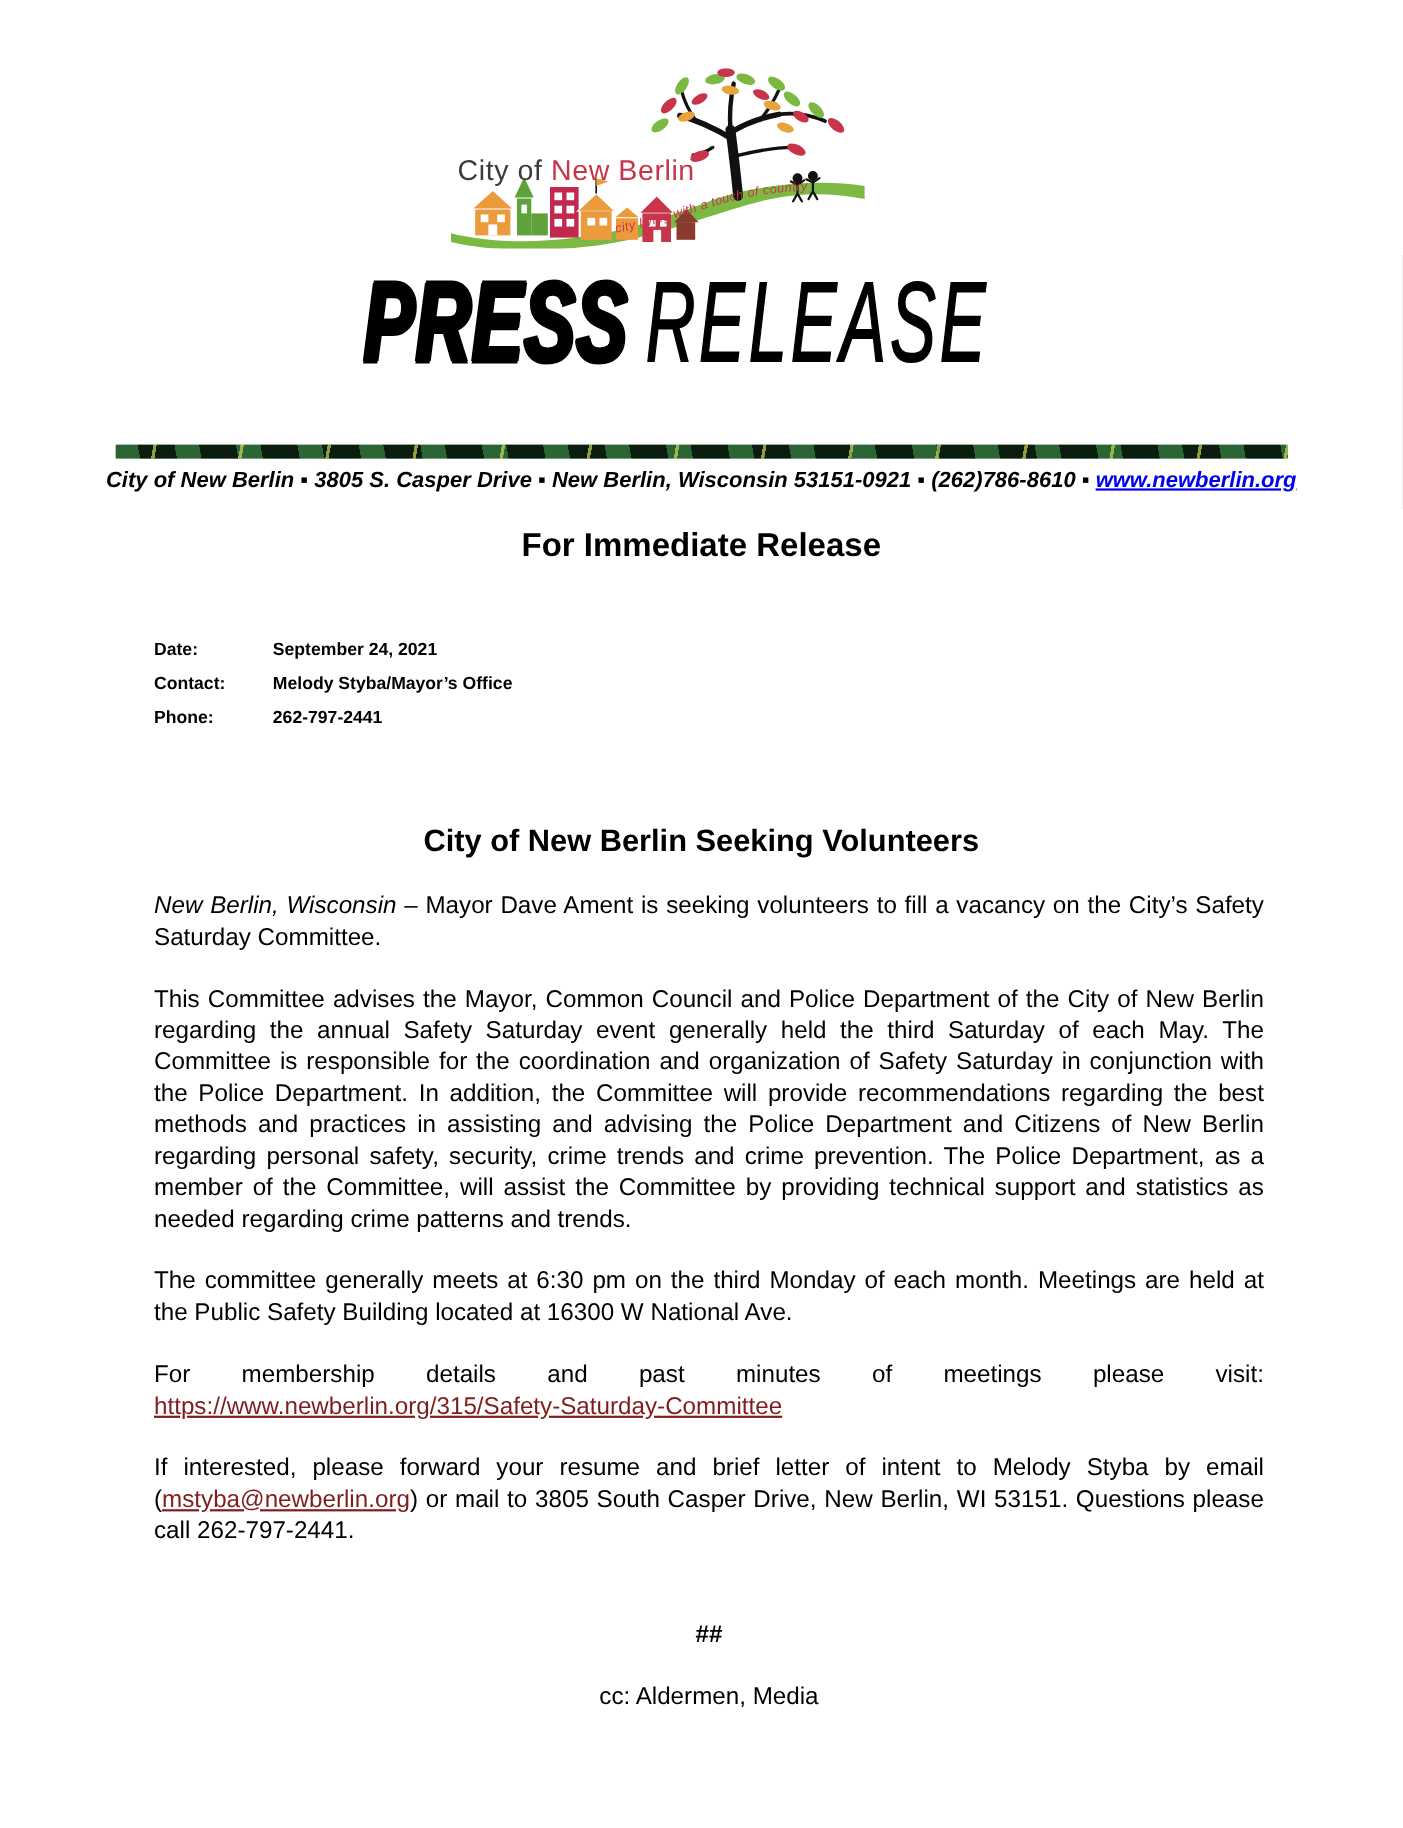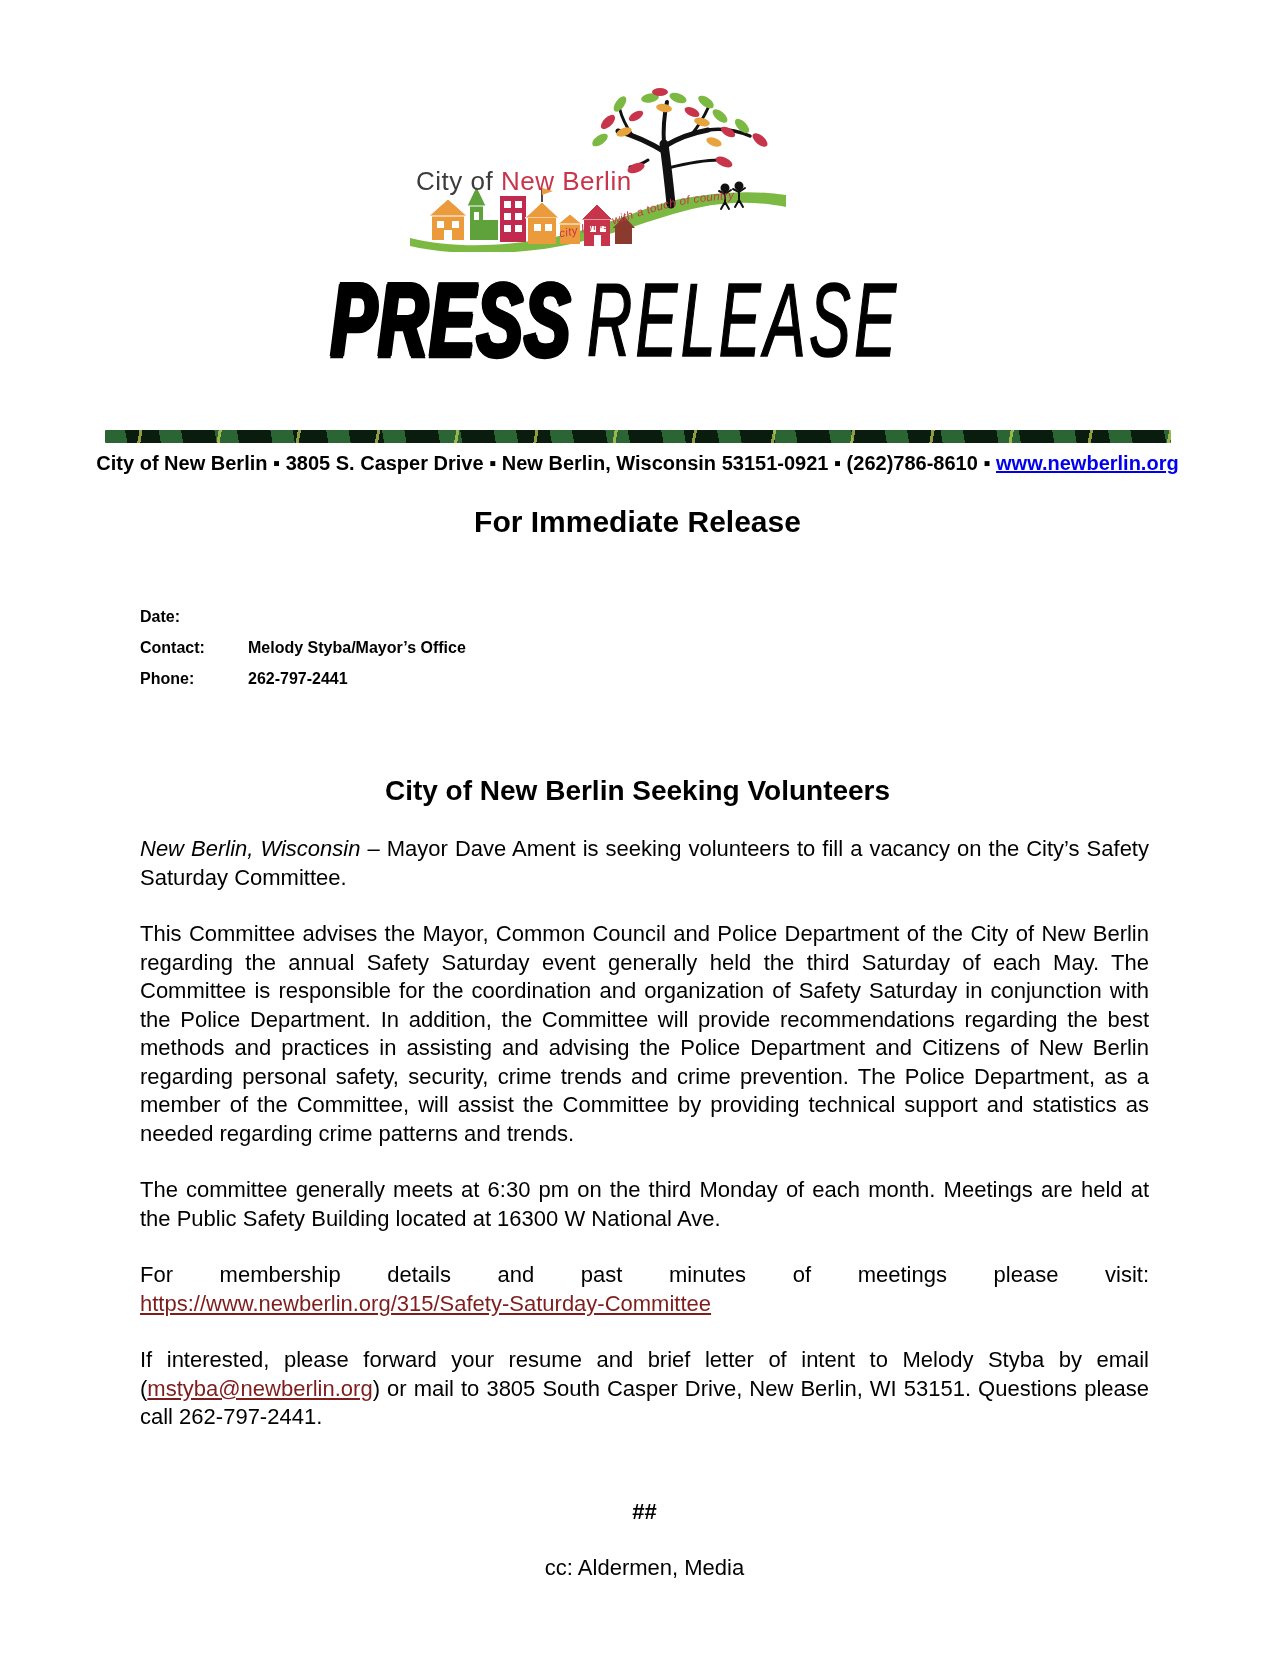--- a/index.html
+++ b/index.html
@@ -2,21 +2,21 @@
 <html><head>
 <meta charset="utf-8">
 <style>
   html,body{margin:0;padding:0;background:#e8e8e8;}
   .page{
     width:1275px;height:1662px;margin:0 auto;background:#ffffff;
     position:relative;overflow:hidden;
     font-family:"Liberation Sans",sans-serif;color:#000;
   }
   
-  .logo-row{display:flex;justify-content:center;padding-top:88px;}
+  .logo-row{display:flex;justify-content:center;padding-top:62px;}
   .logo-row svg{transform:translateX(-40px);}
   .logo-cityof{fill:#3c3c3c;font-size:26px;letter-spacing:.5px;}
   .logo-cityname{fill:#c8354a;}
   .logo-tagline{fill:#c8354a;font-size:11.5px;font-style:italic;letter-spacing:.4px;}
   
   .masthead{margin-top:30px;text-align:center;height:118px;font-style:italic;}
   .masthead-inner{
     display:inline-flex;align-items:flex-end;gap:18px;
     transform:scale(.85,1.12);transform-origin:center bottom;
   }
@@ -33,21 +33,21 @@
   }
   
   .divider{
     margin:30px auto 0;width:1066px;height:13px;border-radius:1px;
     background:
       repeating-linear-gradient(100deg,rgba(0,0,0,0) 0 34px,rgba(215,225,90,.65) 34px 37px,rgba(0,0,0,0) 37px 78px),
       repeating-linear-gradient(80deg,rgba(60,140,70,.55) 0 22px,rgba(8,26,12,.9) 22px 55px),
       #16351c;
   }
   
-  .address{margin-top:9px;text-align:center;font-size:20px;font-weight:700;}
+  .address{margin-top:9px;text-align:center;font-size:20px;font-weight:700;font-style:italic;}
   .address a{color:#0000ee;text-decoration:underline;}
   
   .release-line{margin-top:30px;text-align:center;font-size:30px;font-weight:700;}
   
   .meta{margin:62px 126px 0 140px;font-size:16px;font-weight:700;line-height:31px;}
   .meta-row{display:grid;grid-template-columns:108px 1fr;}
   
   .headline{margin-top:81px;text-align:center;font-size:28px;font-weight:700;}
   .body-col{margin:0 126px 0 140px;font-size:22px;line-height:28.5px;text-align:justify;}
   .body-col p{margin:28px 0 0 0;}
@@ -162,20 +162,21 @@
 
   <div class="divider"></div>
 
   <div class="address"><span>City of New Berlin ▪ 3805 S. Casper Drive ▪ New Berlin, Wisconsin 53151-0921 ▪ (262)786-8610 ▪ </span><a href="#">www.newberlin.org</a></div>
 
   <div class="release-line">For Immediate Release</div>
 
   <div class="meta">
     <div class="meta-row">
       <span>Date:</span>
+      <span>September 24, 2021</span>
     </div>
     <div class="meta-row">
       <span>Contact:</span>
       <span>Melody Styba/Mayor’s Office</span>
     </div>
     <div class="meta-row">
       <span>Phone:</span>
       <span>262-797-2441</span>
     </div>
   </div>

